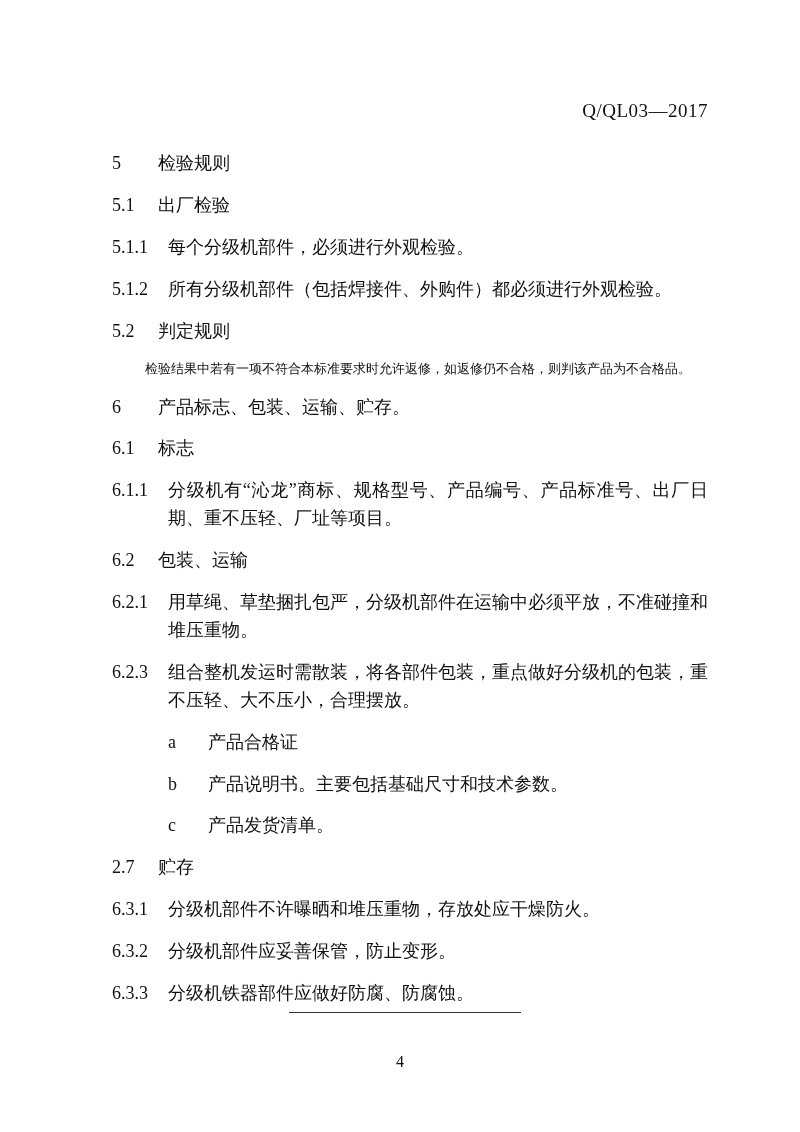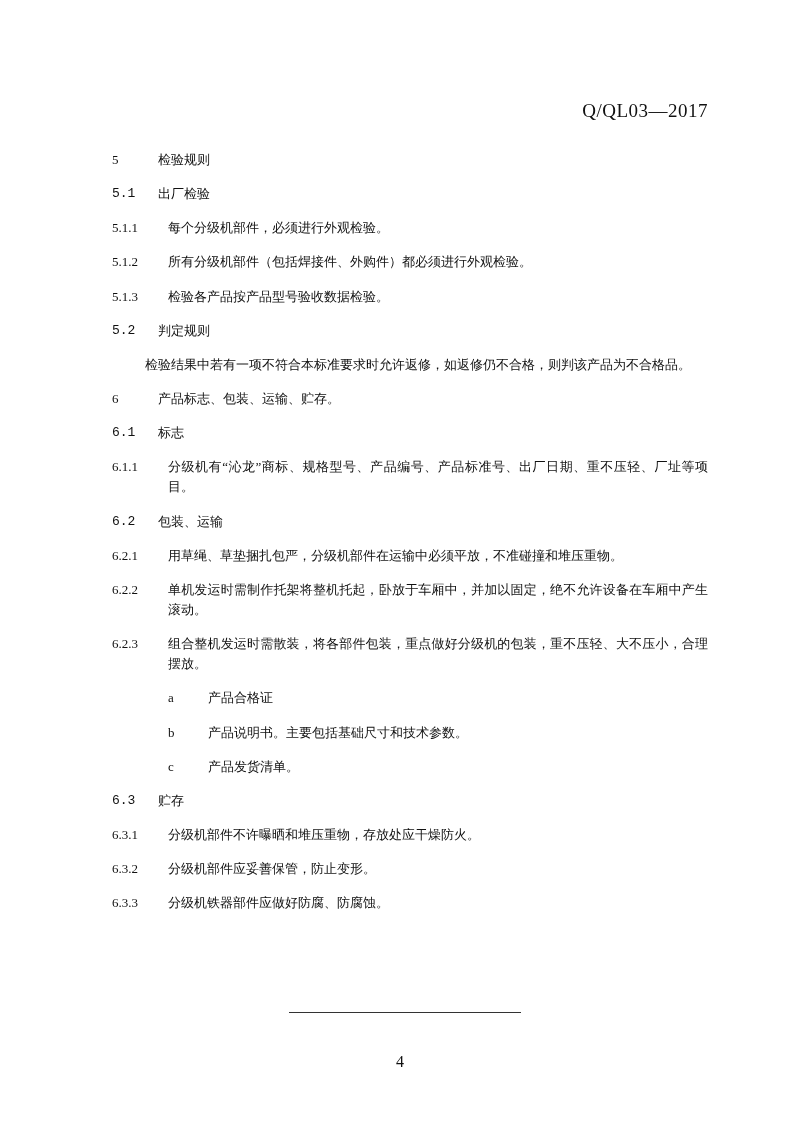--- a/index.html
+++ b/index.html
@@ -24,31 +24,31 @@
     width: 596px;
   }
   .doc-header {
     text-align: right;
     font-size: 19px;
     letter-spacing: 0.5px;
     margin-bottom: 28px;
     white-space: nowrap;
   }
   .line {
-    font-size: 13px;
+    font-size: 18px;
     line-height: 1.55;
     margin: 0 0 14px 0;
     text-align: justify;
   }
   .num {
     display: inline-block;
     vertical-align: top;
   }
   .num.w1 { width: 46px; }
-  .num.w2 { width: 46px; font-family: Liberation Mono, monospace; }
+  .num.w2 { width: 46px; }
   .num.w3 { width: 56px; }
   .num.letter { width: 34px; }
   .block {
     display: inline-block;
     vertical-align: top;
     width: 540px;
   }
   .indent-para {
     font-size: 13px;
     line-height: 1.55;
@@ -82,34 +82,32 @@
 
 <div class="page">
 
   <div class="content">
     <div class="doc-header">Q/QL03—2017</div>
     <div id="sections">
         <div class="line"><span class="num w1">5</span><span class="block">检验规则</span></div>
         <div class="line"><span class="num w2">5.1</span><span class="block">出厂检验</span></div>
         <div class="line"><span class="num w3">5.1.1</span><span class="block">每个分级机部件，必须进行外观检验。</span></div>
         <div class="line"><span class="num w3">5.1.2</span><span class="block">所有分级机部件（包括焊接件、外购件）都必须进行外观检验。</span></div>
-        <div class="line"><span class="num w3">5.1.3</span><span class="block">检验各产品按产品型号验收数据检验。</span></div>
         <div class="line"><span class="num w2">5.2</span><span class="block">判定规则</span></div>
         <div class="indent-para">检验结果中若有一项不符合本标准要求时允许返修，如返修仍不合格，则判该产品为不合格品。</div>
         <div class="line"><span class="num w1">6</span><span class="block">产品标志、包装、运输、贮存。</span></div>
         <div class="line"><span class="num w2">6.1</span><span class="block">标志</span></div>
         <div class="line"><span class="num w3">6.1.1</span><span class="block">分级机有“沁龙”商标、规格型号、产品编号、产品标准号、出厂日期、重不压轻、厂址等项目。</span></div>
         <div class="line"><span class="num w2">6.2</span><span class="block">包装、运输</span></div>
         <div class="line"><span class="num w3">6.2.1</span><span class="block">用草绳、草垫捆扎包严，分级机部件在运输中必须平放，不准碰撞和堆压重物。</span></div>
-        <div class="line"><span class="num w3">6.2.2</span><span class="block">单机发运时需制作托架将整机托起，卧放于车厢中，并加以固定，绝不允许设备在车厢中产生滚动。</span></div>
         <div class="line"><span class="num w3">6.2.3</span><span class="block">组合整机发运时需散装，将各部件包装，重点做好分级机的包装，重不压轻、大不压小，合理摆放。</span></div>
         <div class="line sub-item"><span class="num letter">a</span><span class="block">产品合格证</span></div>
         <div class="line sub-item"><span class="num letter">b</span><span class="block">产品说明书。主要包括基础尺寸和技术参数。</span></div>
         <div class="line sub-item"><span class="num letter">c</span><span class="block">产品发货清单。</span></div>
-        <div class="line"><span class="num w2">6.3</span><span class="block">贮存</span></div>
+        <div class="line"><span class="num w2">2.7</span><span class="block">贮存</span></div>
         <div class="line"><span class="num w3">6.3.1</span><span class="block">分级机部件不许曝晒和堆压重物，存放处应干燥防火。</span></div>
         <div class="line"><span class="num w3">6.3.2</span><span class="block">分级机部件应妥善保管，防止变形。</span></div>
         <div class="line"><span class="num w3">6.3.3</span><span class="block">分级机铁器部件应做好防腐、防腐蚀。</span></div>
       </div>
   </div>
 
   <div class="rule"></div>
   <div class="page-number">4</div>
 
 </div>

